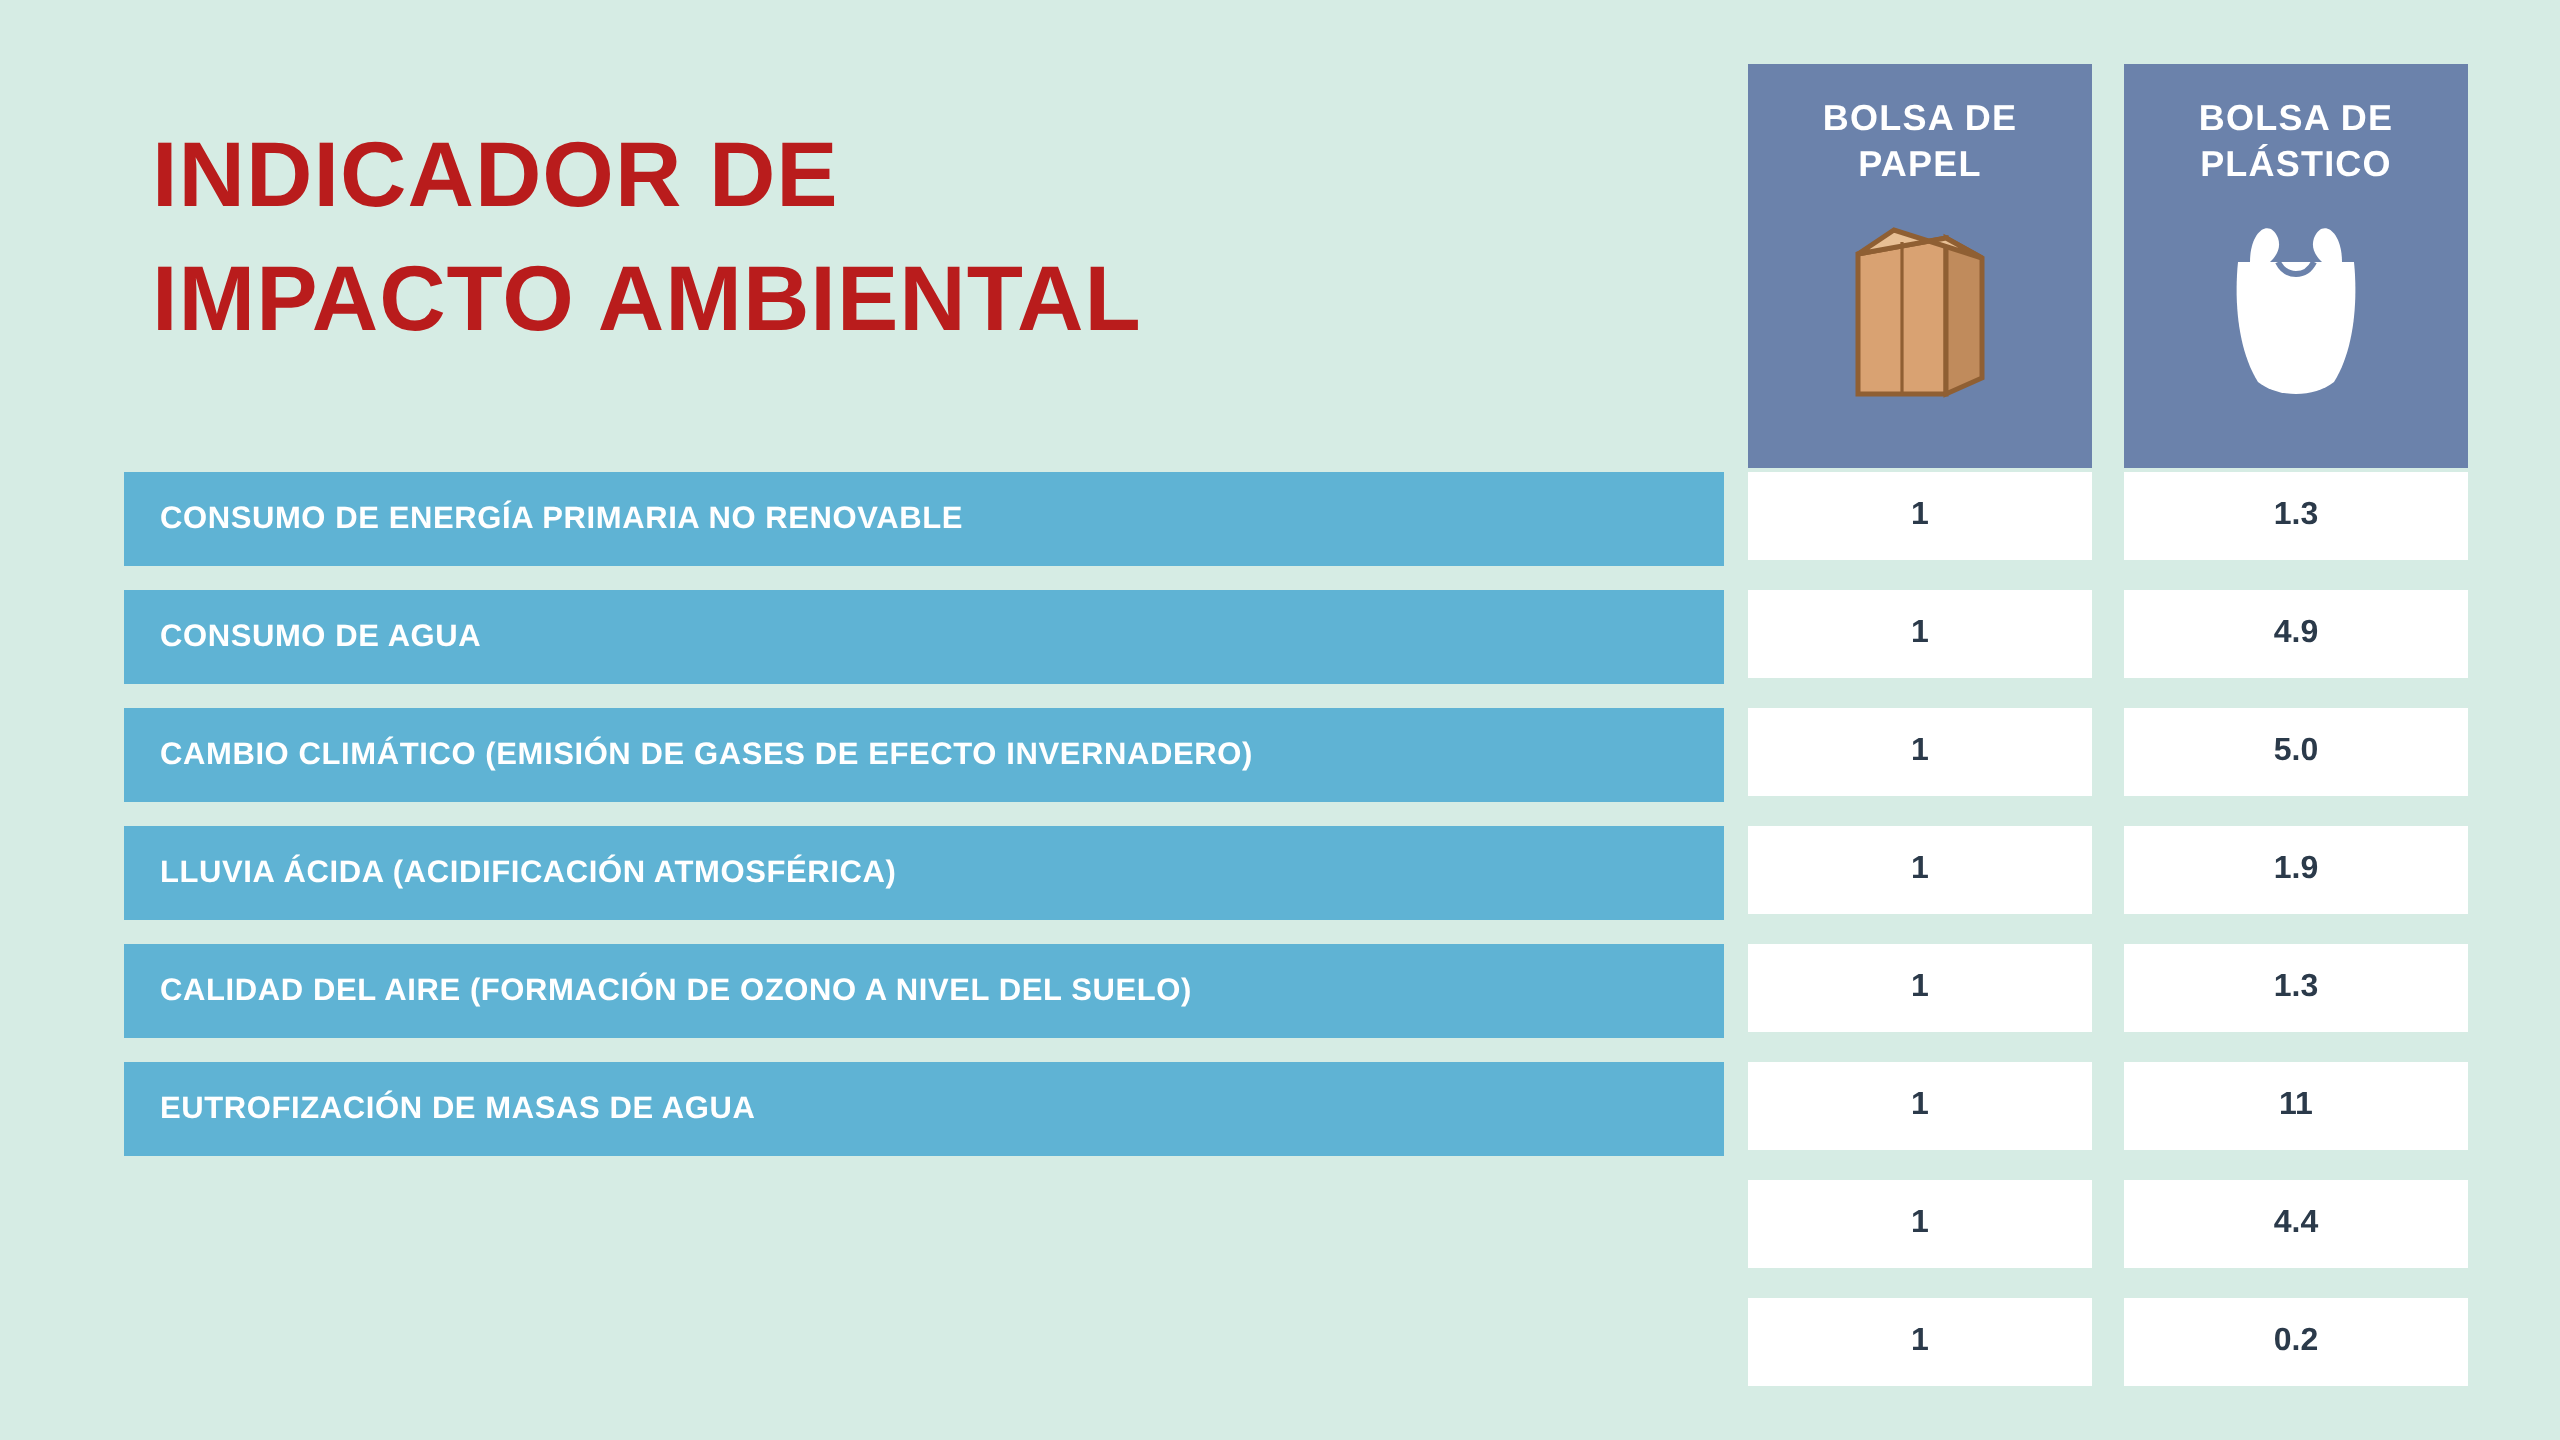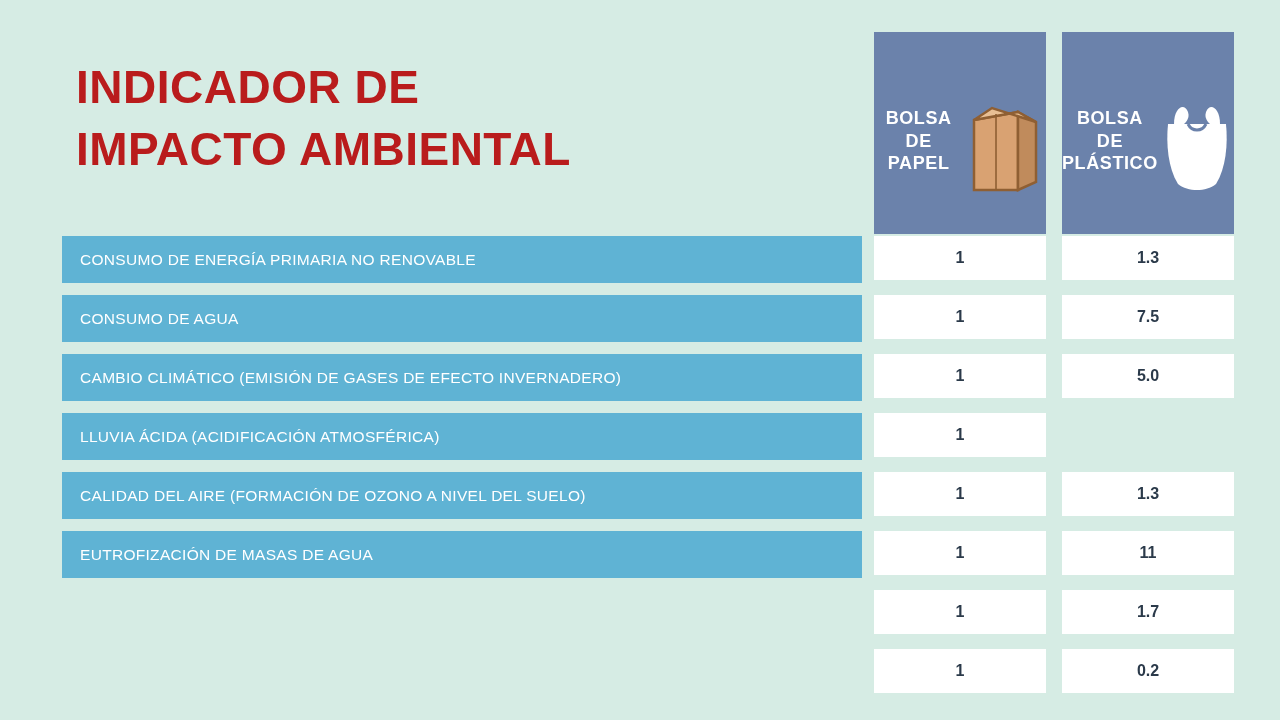--- a/index.html
+++ b/index.html
@@ -31,21 +31,21 @@
   }
 
   
   .col-head {
     position: absolute;
     top: 32px;
     width: 172px;
     height: 202px;
     background: #6b82ab;
     display: flex;
-    flex-direction: row;
+    flex-direction: column;
     align-items: center;
     padding-top: 16px;
     box-sizing: border-box;
   }
   #col-head-paper  { left: 874px; }
   #col-head-plastic{ left: 1062px; }
 
   .col-head-label {
     color: #ffffff;
     font-size: 18px;
@@ -82,21 +82,21 @@
     top: 0;
     width: 800px;
     height: 47px;
     background: #5fb3d4;
     display: flex;
     align-items: center;
     box-sizing: border-box;
     padding-left: 18px;
     color: #ffffff;
     font-size: 15.5px;
-    font-weight: normal;
+    font-weight: bold;
     letter-spacing: 0.3px;
     text-transform: uppercase;
   }
   .cell {
     position: absolute;
     top: 0;
     width: 172px;
     height: 44px;
     background: #ffffff;
     display: flex;
@@ -143,42 +143,43 @@
 
 <div id="rows">
   <div class="row">
     <div class="row-label">CONSUMO DE ENERGÍA PRIMARIA NO RENOVABLE</div>
     <div class="cell cell-paper">1</div>
     <div class="cell cell-plastic">1.3</div>
   </div>
   <div class="row">
     <div class="row-label">CONSUMO DE AGUA</div>
     <div class="cell cell-paper">1</div>
-    <div class="cell cell-plastic">7.5</div>
+    <div class="cell cell-plastic">4.9</div>
   </div>
   <div class="row">
     <div class="row-label">CAMBIO CLIMÁTICO (EMISIÓN DE GASES DE EFECTO INVERNADERO)</div>
     <div class="cell cell-paper">1</div>
     <div class="cell cell-plastic">5.0</div>
   </div>
   <div class="row">
     <div class="row-label">LLUVIA ÁCIDA (ACIDIFICACIÓN ATMOSFÉRICA)</div>
     <div class="cell cell-paper">1</div>
+    <div class="cell cell-plastic">1.9</div>
   </div>
   <div class="row">
     <div class="row-label">CALIDAD DEL AIRE (FORMACIÓN DE OZONO A NIVEL DEL SUELO)</div>
     <div class="cell cell-paper">1</div>
     <div class="cell cell-plastic">1.3</div>
   </div>
   <div class="row">
     <div class="row-label">EUTROFIZACIÓN DE MASAS DE AGUA</div>
     <div class="cell cell-paper">1</div>
     <div class="cell cell-plastic">11</div>
   </div>
   <div class="row">
     <div class="cell cell-paper">1</div>
-    <div class="cell cell-plastic">1.7</div>
+    <div class="cell cell-plastic">4.4</div>
   </div>
   <div class="row">
     <div class="cell cell-paper">1</div>
     <div class="cell cell-plastic">0.2</div>
   </div>
 </div>
 
 </body></html>

